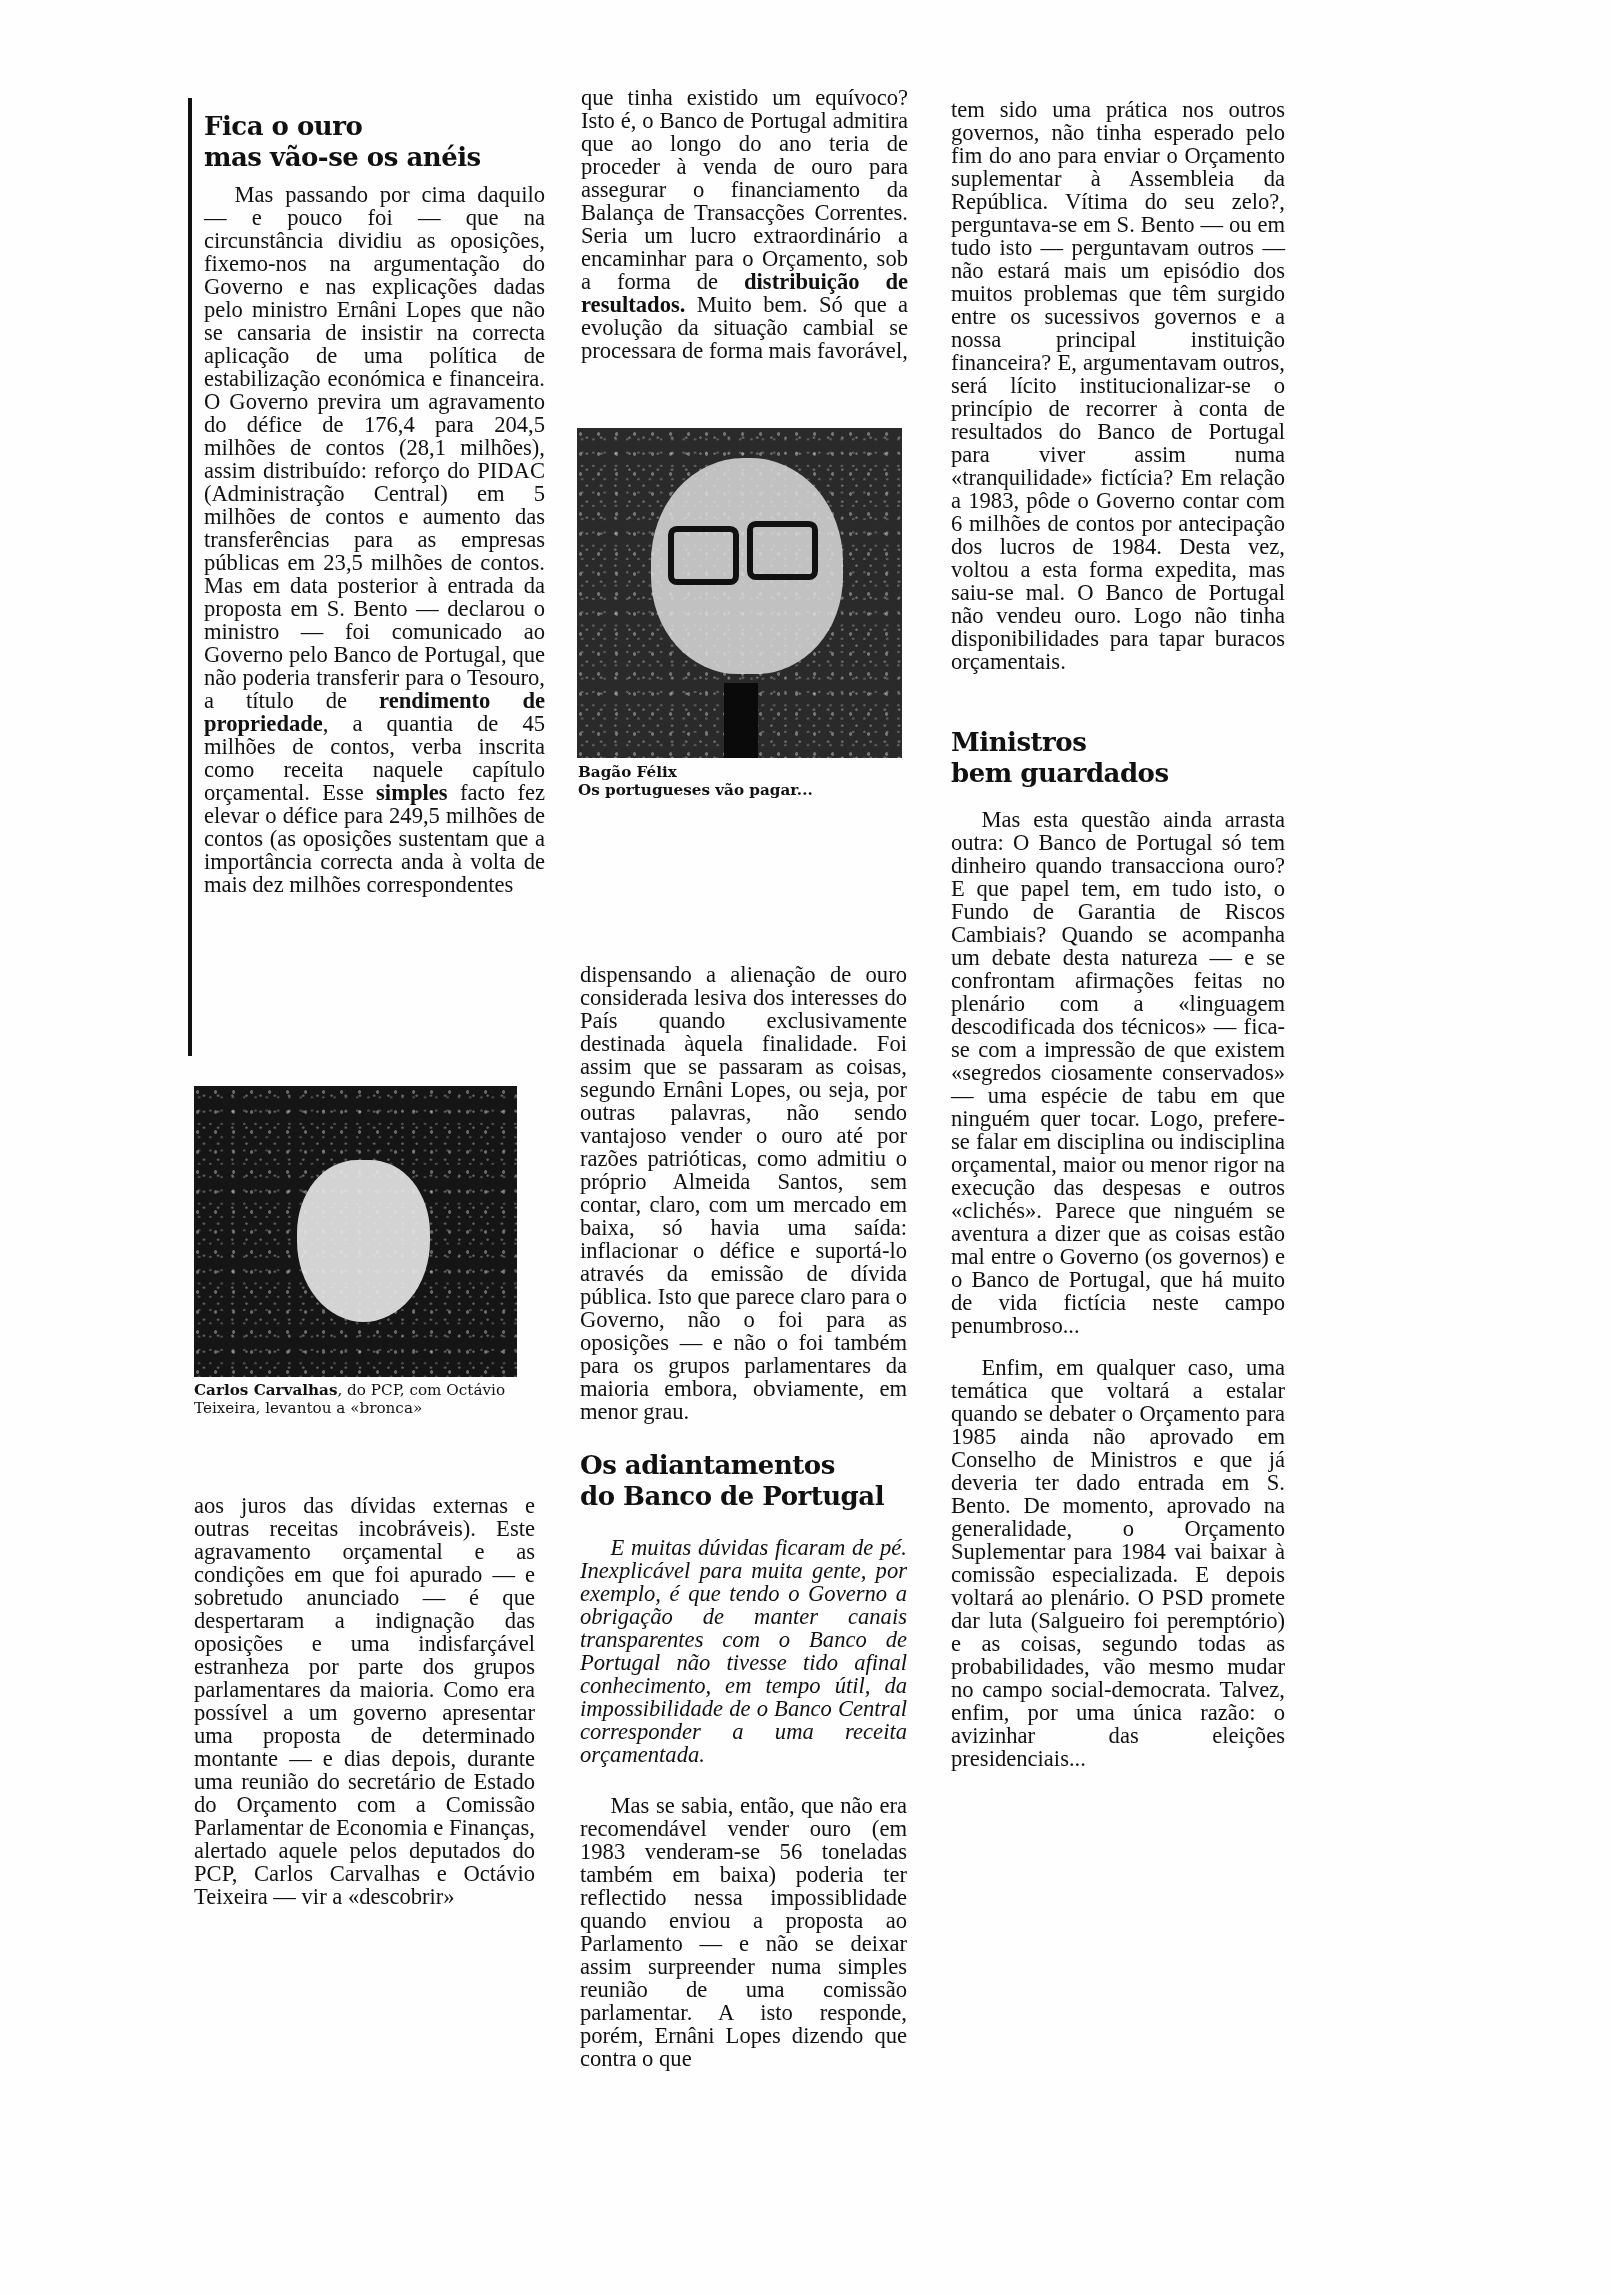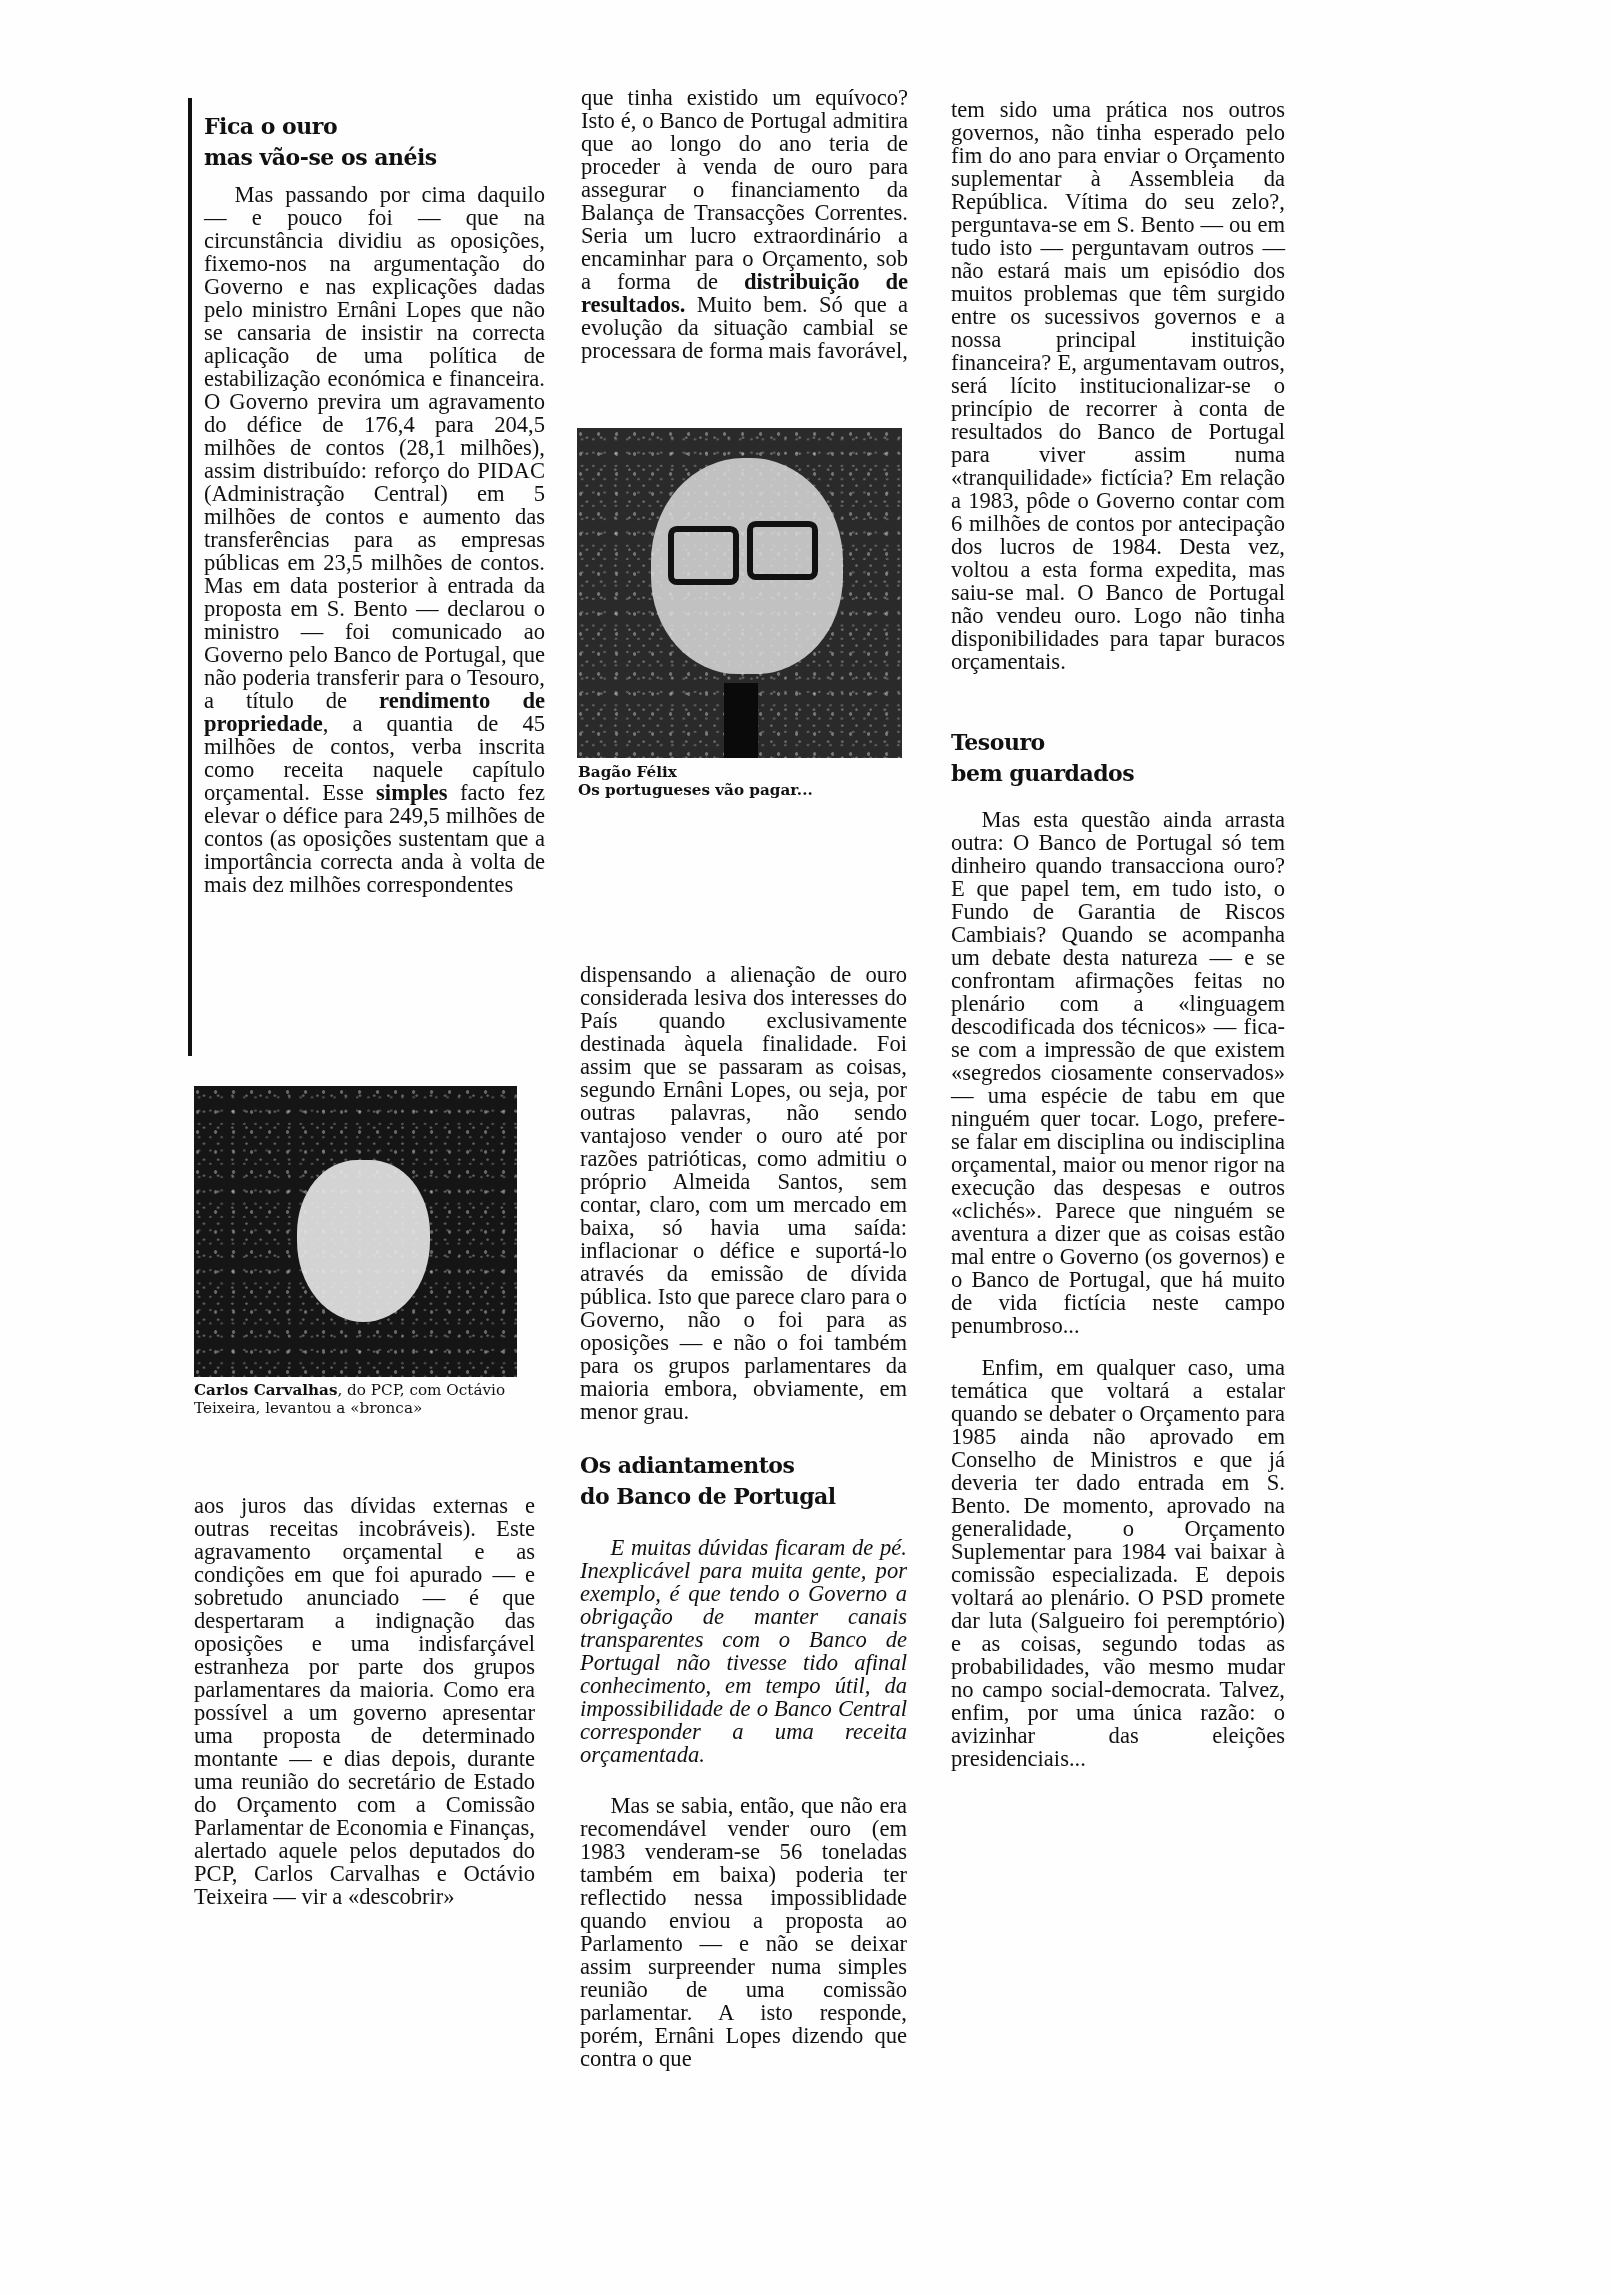--- a/index.html
+++ b/index.html
@@ -2,21 +2,21 @@
 <html style="font-size:7.9px"><head>
 <meta charset="utf-8">
 <style>
   html, body { margin:0; padding:0; background:#ffffff; }
   body { width:1612px; height:2295px; position:relative; overflow:hidden; color:#111; }
   .page { position:absolute; left:0; top:0; width:1612px; height:2295px; background:#fefefe; }
   .col { position:absolute; font-family:"Liberation Serif", "DejaVu Serif", serif; font-size:22.6px; line-height:23px; text-align:justify; hyphens:manual; }
   .col p { margin:0; }
   .col p.indent { text-indent:30.5px; }
   .col p.gap { margin-top:25.5px; }
-  .heading { font-family:"DejaVu Serif", "Liberation Serif", serif; font-weight:bold; font-size:22px; line-height:30.5px; letter-spacing:-0.5px; margin:0; text-align:left; }
+  .heading { font-family:"DejaVu Serif", "Liberation Serif", serif; font-weight:bold; font-size:26px; line-height:30.5px; letter-spacing:-0.5px; margin:0; text-align:left; }
   .b { font-weight:bold; }
   .rule-left { position:absolute; left:188px; top:98px; width:3.9px; height:958px; background:#111; }
   .photo { position:absolute; background:#151515; overflow:hidden; }
   .photo .speck { position:absolute; inset:0;
     background-image:
       radial-gradient(circle at 20% 30%, rgba(255,255,255,0.35) 0 1.5px, transparent 2px),
       radial-gradient(circle at 70% 60%, rgba(255,255,255,0.3) 0 1px, transparent 1.5px),
       radial-gradient(circle at 45% 85%, rgba(255,255,255,0.25) 0 1px, transparent 1.5px);
     background-size:18px 20px, 14.2px 16px, 11.3px 13.3px; }
   .caption { position:absolute; font-family:"DejaVu Serif","Liberation Serif",serif; font-weight:bold; font-size:15.2px; line-height:18px; }
@@ -75,21 +75,21 @@
       <span>Os adiantamentos</span><br>
       <span>do Banco de Portugal</span>
     </h2>
     <p class="indent" style="margin-top:24.6px;font-style:italic;">E muitas dúvidas ficaram de pé. Inexplicável para muita gente, por exemplo, é que tendo o Governo a obrigação de manter canais transparentes com o Banco de Portugal não tivesse tido afinal conhecimento, em tempo útil, da impossibilidade de o Banco Central corresponder a uma receita orçamentada.</p>
     <p class="indent gap" style="margin-top:28px;">Mas se sabia, então, que não era recomendável vender ouro (em 1983 venderam-se 56 toneladas também em baixa) poderia ter reflectido nessa impossiblidade quando enviou a proposta ao Parlamento — e não se deixar assim surpreender numa simples reunião de uma comissão parlamentar. A isto responde, porém, Ernâni Lopes dizendo que contra o que</p>
   </div>
 
   <div class="col" style="left:951px; top:98px; width:334px;">
     <p>tem sido uma prática nos outros governos, não tinha esperado pelo fim do ano para enviar o Orçamento suplementar à Assembleia da República. Vítima do seu zelo?, perguntava-se em S. Bento — ou em tudo isto — perguntavam outros — não estará mais um episódio dos muitos problemas que têm surgido entre os sucessivos governos e a nossa principal instituição financeira? E, argumentavam outros, será lícito institucionalizar-se o princípio de recorrer à conta de resultados do Banco de Portugal para viver assim numa «tranquilidade» fictícia? Em relação a 1983, pôde o Governo contar com 6 milhões de contos por antecipação dos lucros de 1984. Desta vez, voltou a esta forma expedita, mas saiu-se mal. O Banco de Portugal não vendeu ouro. Logo não tinha disponibilidades para tapar buracos orçamentais.</p>
     <h2 class="heading" style="margin-top:54px;">
-      <span>Tesouro</span><br>
+      <span>Ministros</span><br>
       <span>bem guardados</span>
     </h2>
     <p class="indent" style="margin-top:19.7px;">Mas esta questão ainda arrasta outra: O Banco de Portugal só tem dinheiro quando transacciona ouro? E que papel tem, em tudo isto, o Fundo de Garantia de Riscos Cambiais? Quando se acompanha um debate desta natureza — e se confrontam afirmações feitas no plenário com a «linguagem descodificada dos técnicos» — fica-se com a impressão de que existem «segredos ciosamente conservados» — uma espécie de tabu em que ninguém quer tocar. Logo, prefere-se falar em disciplina ou indisciplina orçamental, maior ou menor rigor na execução das despesas e outros «clichés». Parece que ninguém se aventura a dizer que as coisas estão mal entre o Governo (os governos) e o Banco de Portugal, que há muito de vida fictícia neste campo penumbroso...</p>
     <p class="indent" style="margin-top:19.7px;">Enfim, em qualquer caso, uma temática que voltará a estalar quando se debater o Orçamento para 1985 ainda não aprovado em Conselho de Ministros e que já deveria ter dado entrada em S. Bento. De momento, aprovado na generalidade, o Orçamento Suplementar para 1984 vai baixar à comissão especializada. E depois voltará ao plenário. O PSD promete dar luta (Salgueiro foi peremptório) e as coisas, segundo todas as probabilidades, vão mesmo mudar no campo social-democrata. Talvez, enfim, por uma única razão: o avizinhar das eleições presidenciais...</p>
   </div>
 
 </div>
 
 
 </body></html>

